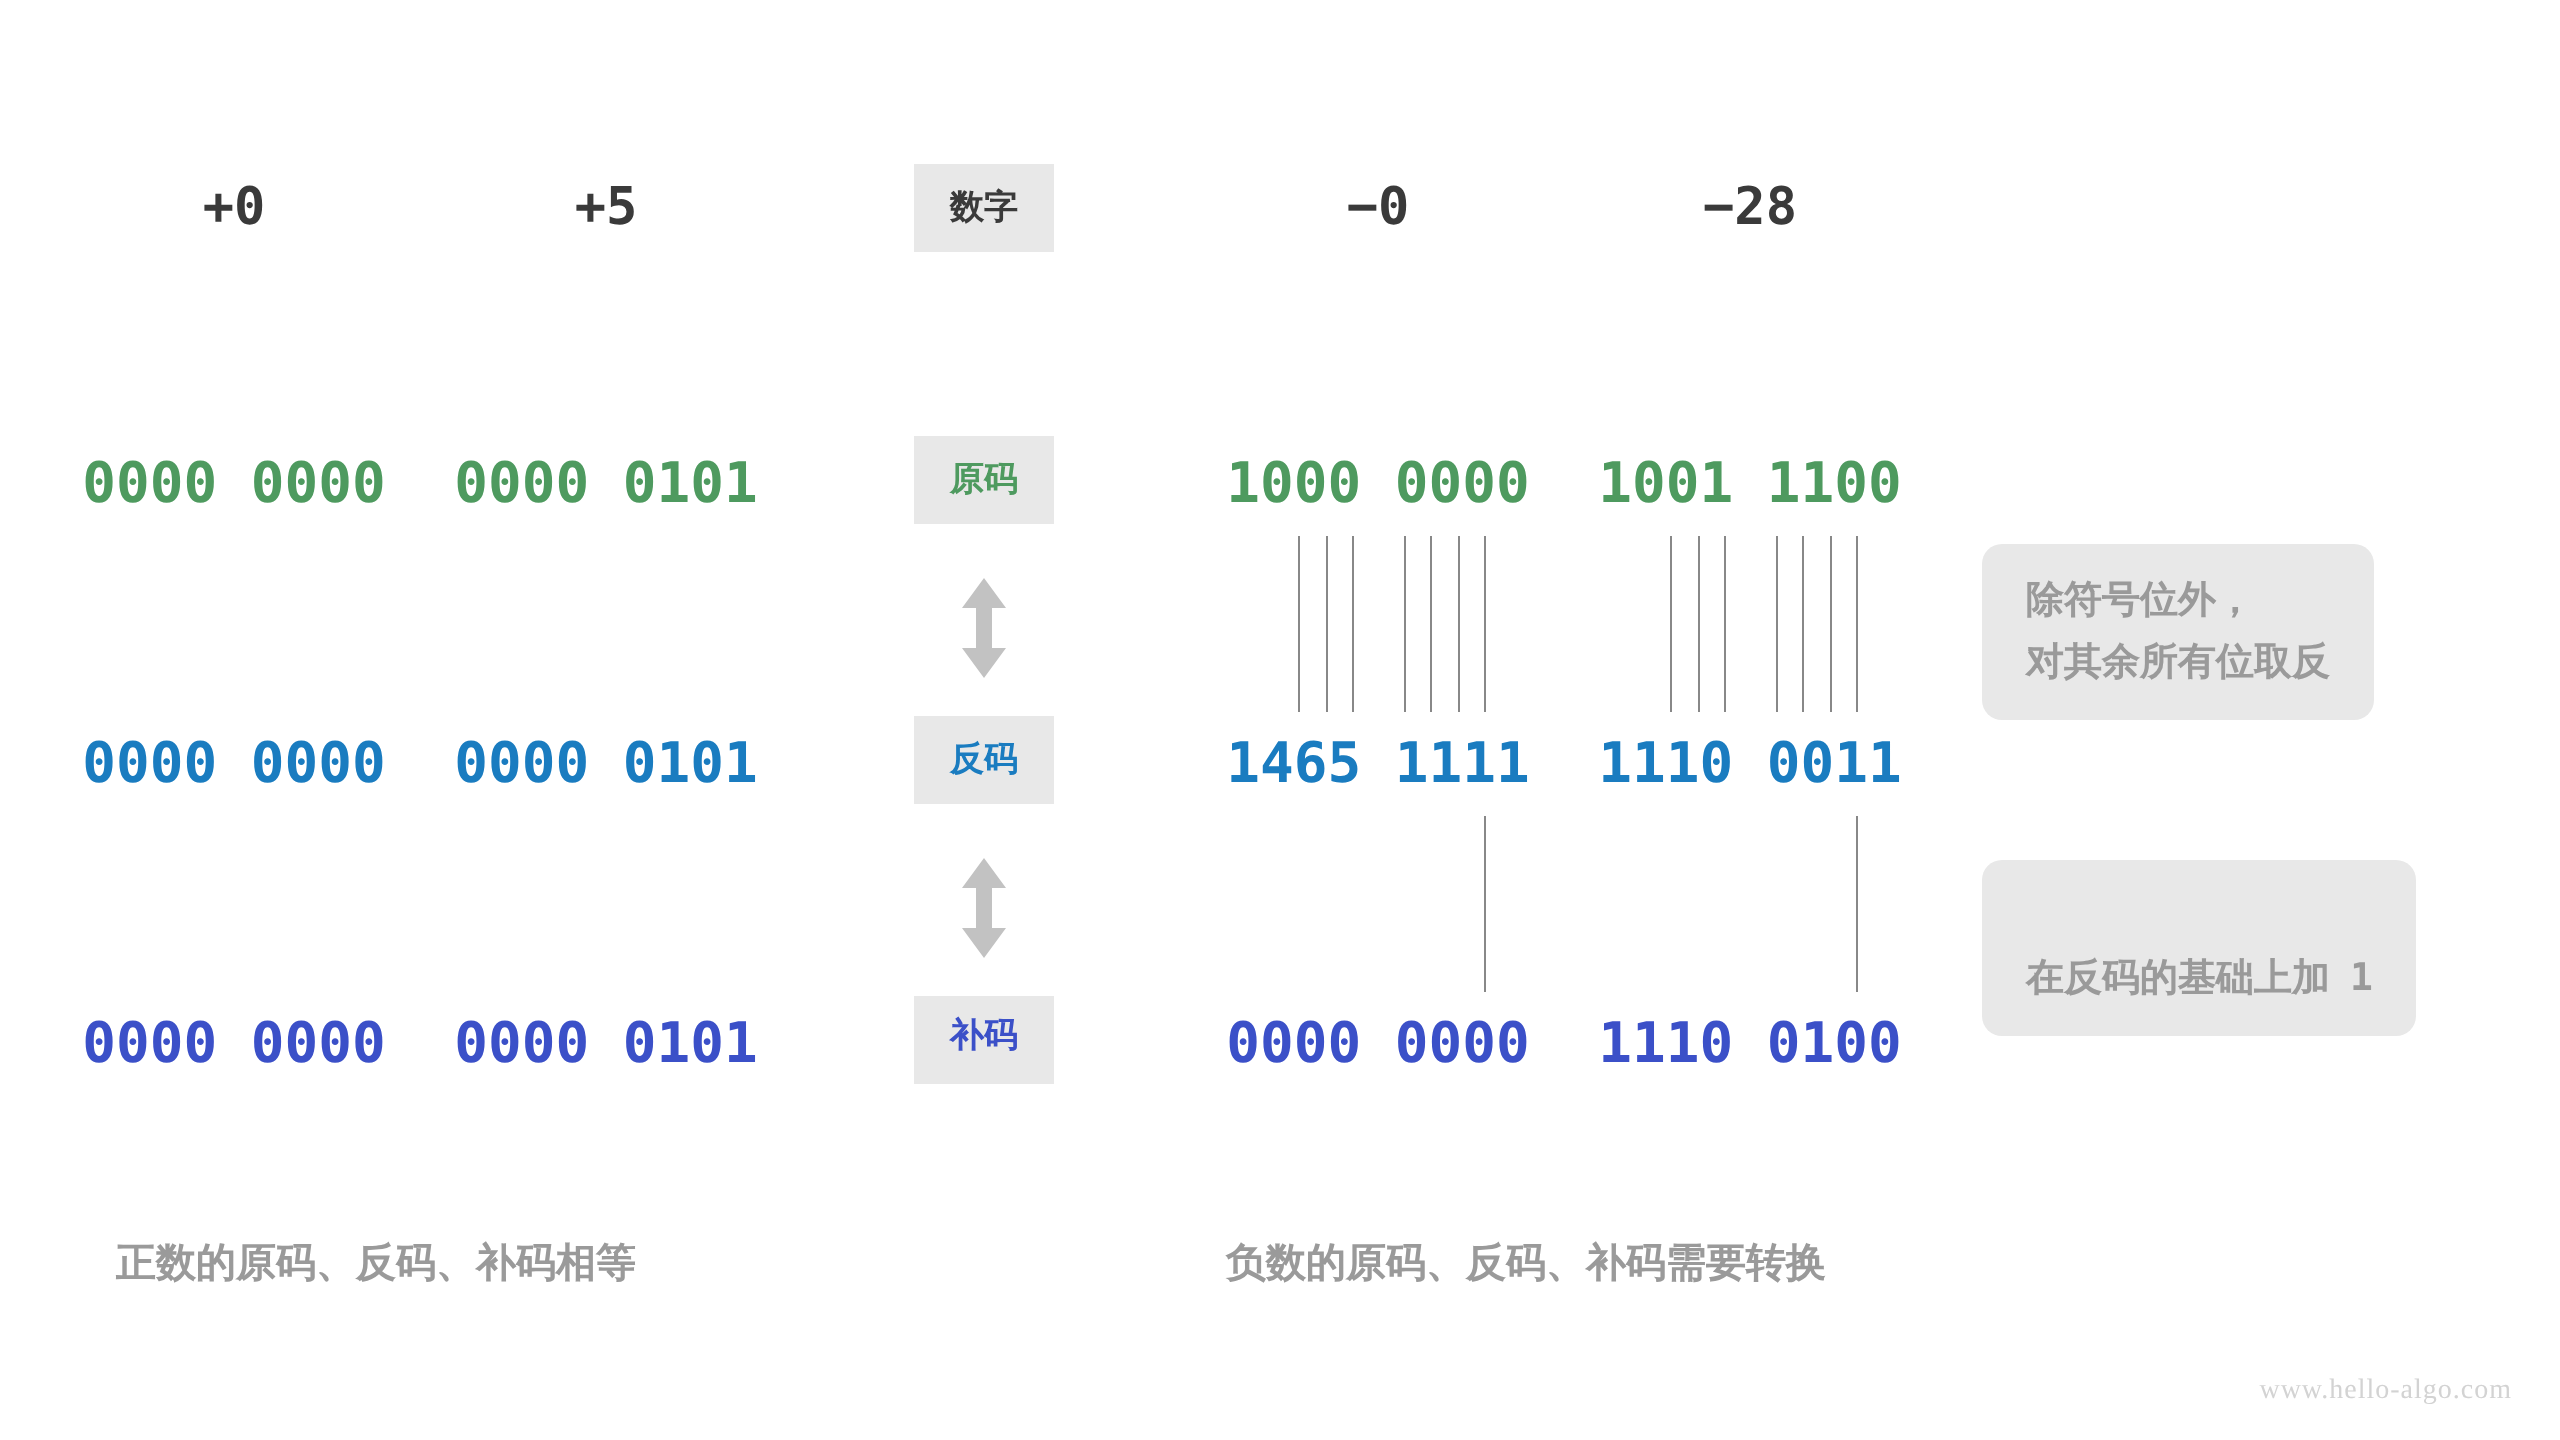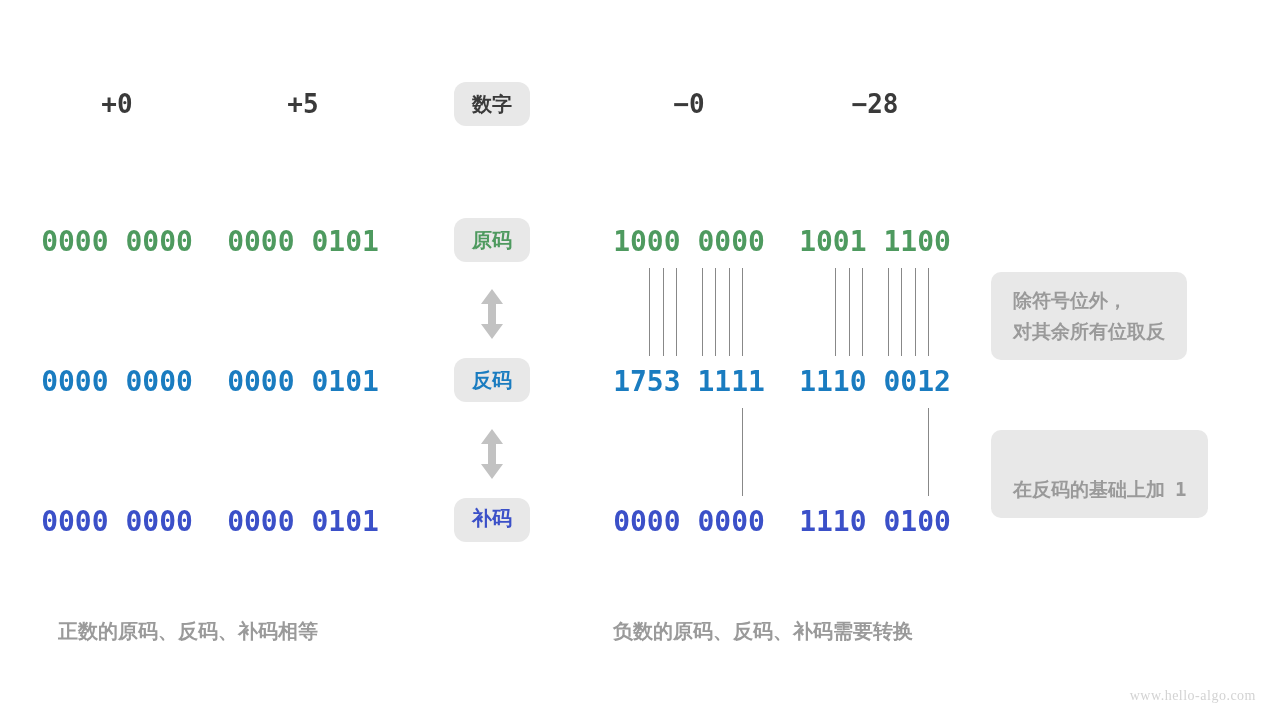--- a/index.html
+++ b/index.html
@@ -35,23 +35,23 @@
     font-weight: bold;
     color: #3a3a3a;
     line-height: 44px;
     letter-spacing: 0px;
   }
 
   
   .pill {
     display: inline-block;
     background: #e8e8e8;
-    border-radius: 12px;
+    border-radius: 0;
     padding: 9px 18px;
-    font-size: 20px;
+    font-size: 17px;
     font-weight: bold;
     line-height: 26px;
   }
   .pill-head { color: #3a3a3a; }
   .pill-green { color: #4e9a5f; }
   .pill-blue  { color: #1a7cc0; }
   .pill-indigo{ color: #3b50c8; font-family: Liberation Mono, monospace; }
 
   
   .bin {
@@ -154,22 +154,22 @@
   <svg width="26" height="52" viewBox="0 0 26 52">
     <path d="M13 1 L24 16 L17 16 L17 36 L24 36 L13 51 L2 36 L9 36 L9 16 L2 16 Z" fill="#c2c2c2"></path>
   </svg>
 </div>
 
 <div class="abs col c0 row-ones bin g-blue">0000 0000</div>
 <div class="abs col c1 row-ones bin g-blue">0000 0101</div>
 <div class="abs col c2 lbl-ones">
   <span class="pill pill-blue">反码</span>
 </div>
-<div class="abs col c3 row-ones bin g-blue">1753 1111</div>
-<div class="abs col c4 row-ones bin g-blue">1110 0012</div>
+<div class="abs col c3 row-ones bin g-blue">1465 1111</div>
+<div class="abs col c4 row-ones bin g-blue">1110 0011</div>
 
 <div class="abs updown ud2">
   <svg width="26" height="52" viewBox="0 0 26 52">
     <path d="M13 1 L24 16 L17 16 L17 36 L24 36 L13 51 L2 36 L9 36 L9 16 L2 16 Z" fill="#c2c2c2"></path>
   </svg>
 </div>
 
 <div class="abs col c0 row-two bin g-indigo">0000 0000</div>
 <div class="abs col c1 row-two bin g-indigo">0000 0101</div>
 <div class="abs col c2 lbl-two">

